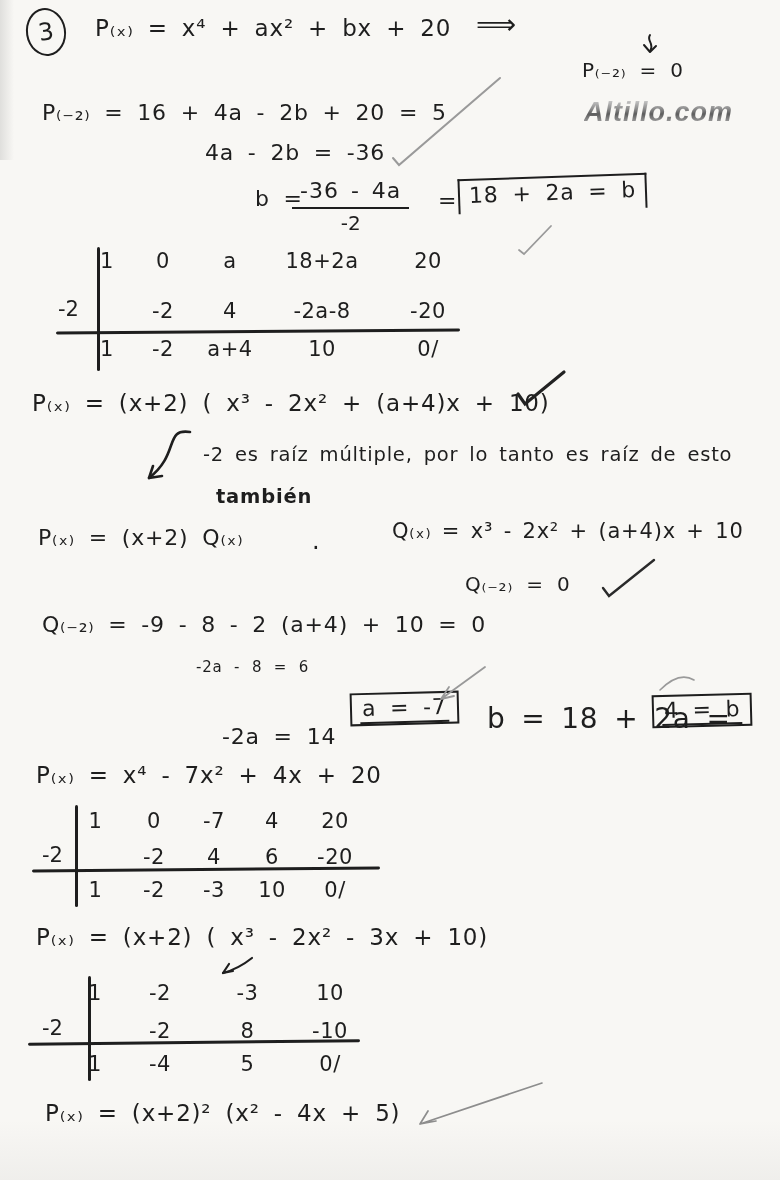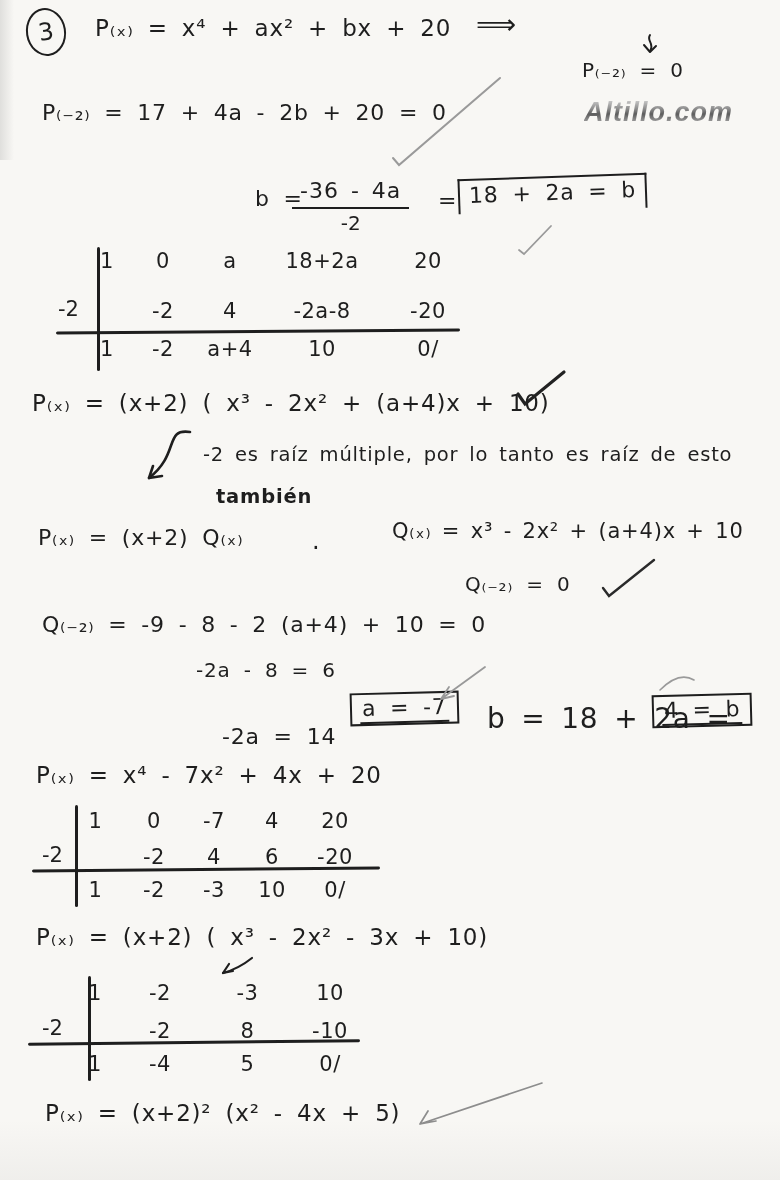--- a/index.html
+++ b/index.html
@@ -61,24 +61,25 @@
   <div class="abs hw" style="left:95px;top:15px;font-size:23px;">P₍ₓ₎ = x⁴ + ax² + bx + 20</div>
   <div class="abs" style="left:476px;top:8px;font-size:28px;">⟹</div>
   <svg style="left:640px;top:32px;" width="20" height="26" viewBox="0 0 20 26">
     <path d="M10 3 C6 9, 15 11, 10 19" fill="none" stroke="#1e1e1e" stroke-width="2" stroke-linecap="round"></path>
     <path d="M10 20 L4 13 M10 20 L16 14" fill="none" stroke="#1e1e1e" stroke-width="2" stroke-linecap="round"></path>
   </svg>
   <div class="abs hw" style="left:582px;top:58px;font-size:20px;">P₍₋₂₎ = 0</div>
 
   <div class="wm">Altillo.com</div>
 
-  <div class="abs hw" style="left:42px;top:100px;font-size:22px;">P₍₋₂₎ =  17 + 4a - 2b + 20 = 0</div>
+  <div class="abs hw" style="left:42px;top:100px;font-size:22px;">P₍₋₂₎ =  16 + 4a - 2b + 20 = 5</div>
   <svg style="left:388px;top:72px;" width="120" height="100" viewBox="0 0 120 100">
     <path d="M5 86 L11 93 L112 6" fill="none" stroke="#9a9a9a" stroke-width="2" stroke-linecap="round"></path>
   </svg>
+  <div class="abs hw" style="left:205px;top:140px;font-size:22px;">4a - 2b = -36</div>
 
   <div class="abs hw" style="left:255px;top:186px;font-size:22px;">b =</div>
   <div class="frac" style="left:292px;top:178px;">
     <div class="num">-36 - 4a</div>
     <div class="den">-2</div>
   </div>
   <div class="abs" style="left:438px;top:188px;font-size:22px;">=</div>
   <div class="abs" style="left:458px;top:176px;">
     <span class="obox hw" style="font-size:22px;">18 + 2a = b</span>
   </div>
@@ -127,21 +128,21 @@
 
   <div class="abs hw" style="left:38px;top:525px;font-size:22px;">P₍ₓ₎ = (x+2) Q₍ₓ₎</div>
   <div class="abs" style="left:312px;top:534px;font-size:24px;">·</div>
   <div class="abs hw" style="left:392px;top:519px;font-size:21px;word-spacing:3px;">Q₍ₓ₎ = x³ - 2x² + (a+4)x + 10</div>
   <div class="abs hw" style="left:465px;top:572px;font-size:20px;">Q₍₋₂₎ = 0</div>
   <svg style="left:598px;top:556px;" width="62" height="46" viewBox="0 0 62 46">
     <path d="M5 32 L11 40 L56 4" fill="none" stroke="#2a2a2a" stroke-width="2.4" stroke-linecap="round"></path>
   </svg>
 
   <div class="abs hw" style="left:42px;top:612px;font-size:22px;">Q₍₋₂₎ = -9 - 8 - 2 (a+4) + 10 = 0</div>
-  <div class="abs hw" style="left:196px;top:658px;font-size:20px;">-2a - 8 = 6</div>
+  <div class="abs hw" style="left:196px;top:658px;font-size:15px;">-2a - 8 = 6</div>
   <div class="abs hw" style="left:222px;top:700px;font-size:22px;margin-top:24px;">-2a = 14</div>
   <div class="abs" style="left:350px;top:692px;">
     <span class="rbox hw" style="font-size:22px;"><span class="inner">a = -7</span></span>
   </div>
   <svg style="left:435px;top:663px;" width="55" height="45" viewBox="0 0 55 45">
     <path d="M6 36 L14 24 M6 36 L19 33 M6 36 L50 4" fill="none" stroke="#999" stroke-width="1.8" stroke-linecap="round"></path>
   </svg>
   <div class="abs hw" style="left:487px;top:702px;font-size:28px;">b = 18 + 2a =</div>
   <div class="abs" style="left:652px;top:694px;">
     <span class="rbox hw" style="font-size:22px;"><span class="inner">4 = b</span></span>

